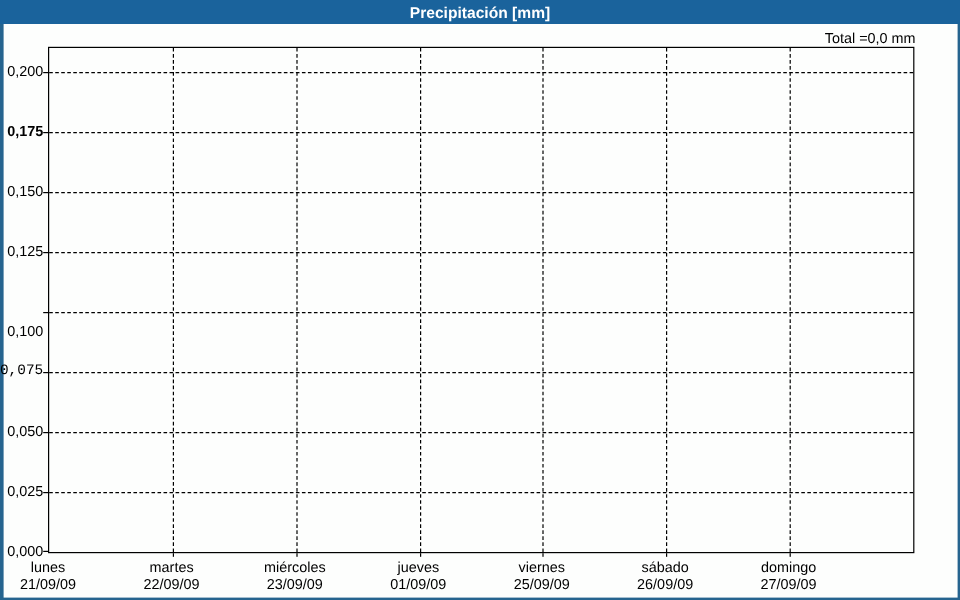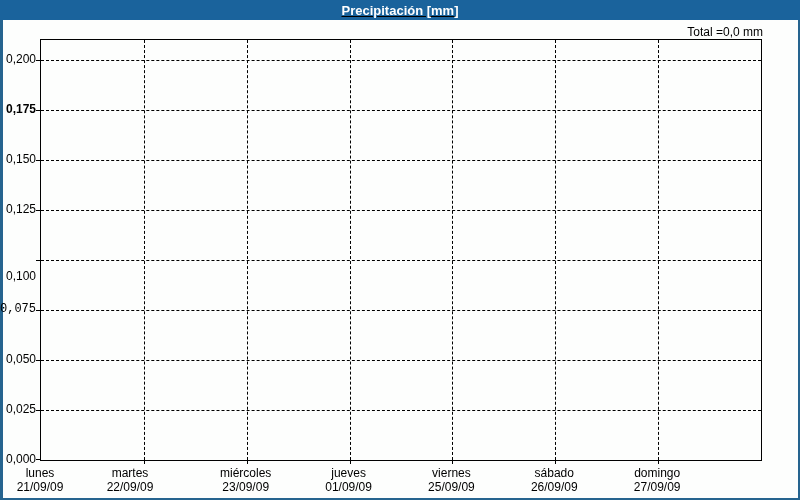--- a/index.html
+++ b/index.html
@@ -10,21 +10,21 @@
   }
   html,body{margin:0;padding:0;}
   body{font-family:"Liberation Sans", sans-serif; background:#fff;}
   .frame{
     position:relative; width:800px; height:500px;
     background:var(--bg); overflow:hidden;
   }
   .titlebar{
     position:absolute; left:0; top:0; width:800px; height:20px;
     background:var(--header-bg);
-    display:flex; align-items:center; justify-content:center;text-decoration:underline;
+    display:flex; align-items:center; justify-content:center;
   }
   .titlebar span{
     color:#ffffff; font-size:13px; font-weight:bold; letter-spacing:0;
   }
   .border-strip{position:absolute; background:var(--frame-border);}
   .bs-left{left:0; top:20px; bottom:0; width:3px;}
   .bs-right{right:0; top:20px; bottom:0; width:2px;}
   .bs-bottom{left:0; right:0; bottom:0; height:2px;}
 
   .total-label{
@@ -122,21 +122,21 @@
       <div class="ylabel" style="top: 202px;">0,125</div>
       <div class="ylabel" style="top: 152px;">0,150</div>
       <div class="ylabel" style="top: 102px; font-weight: bold;">0,175</div>
       <div class="ylabel" style="top: 52px;">0,200</div>
     </div>
   <div class="xlabels">
       <div class="xlabel" style="left: -12px;">
         <div class="">lunes</div>
         <div class="">21/09/09</div>
       </div>
-      <div class="xlabel" style="left: 78px;">
+      <div class="xlabel" style="left: 91px;">
         <div class="">martes</div>
         <div class="">22/09/09</div>
       </div>
       <div class="xlabel" style="left: 193.714px;">
         <div class="">miércoles</div>
         <div class="">23/09/09</div>
       </div>
       <div class="xlabel" style="left: 296.571px;">
         <div class="">jueves</div>
         <div class="">01/09/09</div>

